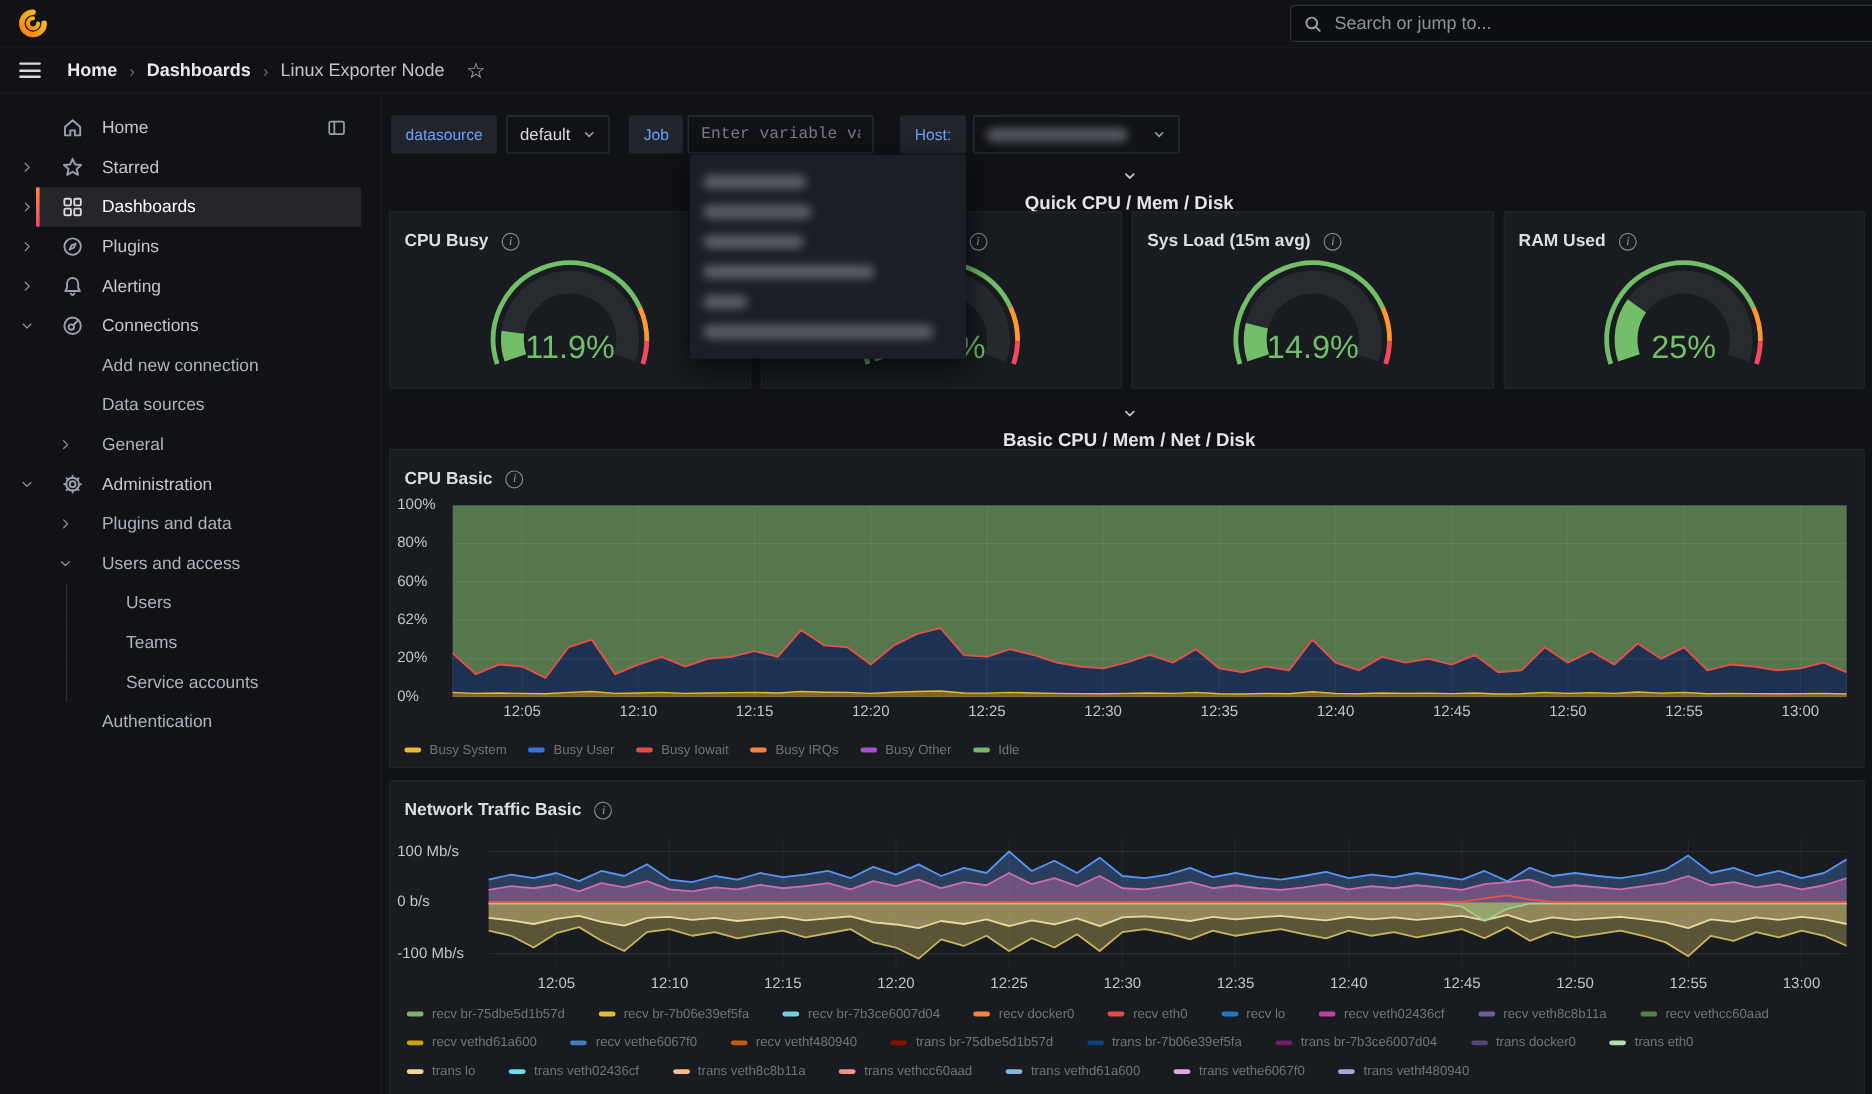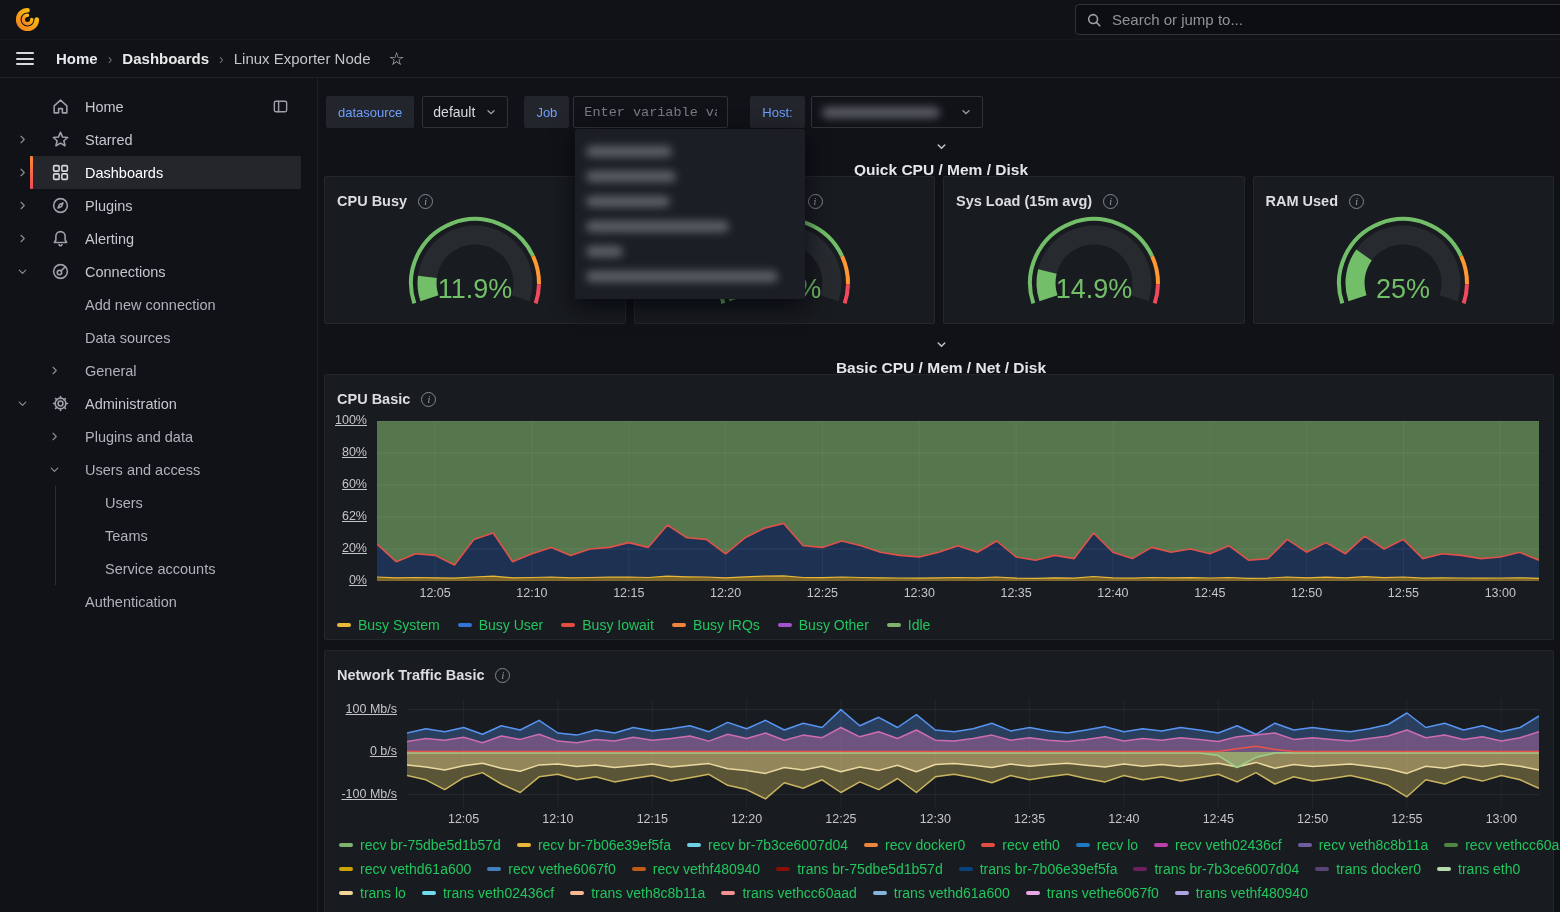--- a/index.html
+++ b/index.html
@@ -75,29 +75,29 @@
   .info { width:15px; height:15px; flex:0 0 15px; border:1.4px solid #83878e; border-radius:50%; color:#9ba0a7; font-size:10px; display:flex; align-items:center; justify-content:center; font-family:"Liberation Serif", serif; font-style:italic; cursor:pointer; }
   .spacer150 { width:150px; }
 
   .gauge-row { display:grid; grid-template-columns:repeat(4,1fr); gap:8px; height:148px; margin-bottom:14px; }
   .gauge-svg { margin:2px auto 0 auto; }
   .gauge-value { font-size:27px; fill:#73BF69; font-family:"Liberation Sans",sans-serif; }
 
   .cpu-panel { height:266px; margin-bottom:10px; }
   .net-panel { height:264px; }
   .chart { position:relative; margin:14px 10px 0 6px; }
-  .ylab { position:absolute; left:0; text-align:right; font-size:12.5px; color:#C3C5C9;text-decoration:underline; }
+  .ylab { position:absolute; left:0; font-size:12.5px; color:#C3C5C9; }
   .xlab { position:absolute; width:44px; text-align:center; font-size:12.5px; color:#C3C5C9; }
   .plot-svg { position:absolute; top:0; }
 
   .legend-row { display:flex; gap:18px; align-items:center; margin:6px 0 0 12px; height:24px; flex-wrap:nowrap; }
-  .litem { display:flex; align-items:center; gap:7px; font-size:14px; color:#22c55e; cursor:pointer; white-space:nowrap; }
+  .litem { display:flex; align-items:center; gap:7px; font-size:11px; color:#737373; cursor:pointer; white-space:nowrap; }
   .pill { width:14px; height:4px; border-radius:2px; flex:0 0 14px; }
   .nlegend { margin-left:2px; }
-  .nlegend .legend-row { gap:16px; margin-top:0; height:24px; }
+  .nlegend .legend-row { gap:28px; margin-top:0; height:24px; }
 </style>
 </head>
 <body>
 
 <header class="topbar">
   <span class="logo">
     <svg viewBox="0 0 32 32" width="27" height="27">
       <defs>
           <linearGradient id="glg" x1="0" y1="1" x2="1" y2="0">
         <stop offset="0" stop-color="#F2801F"></stop>

